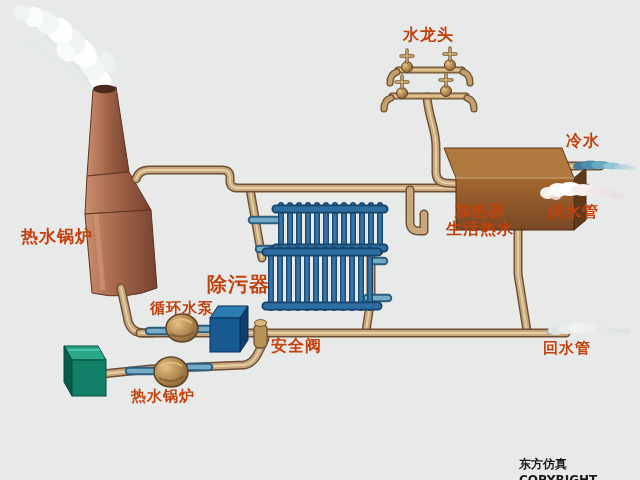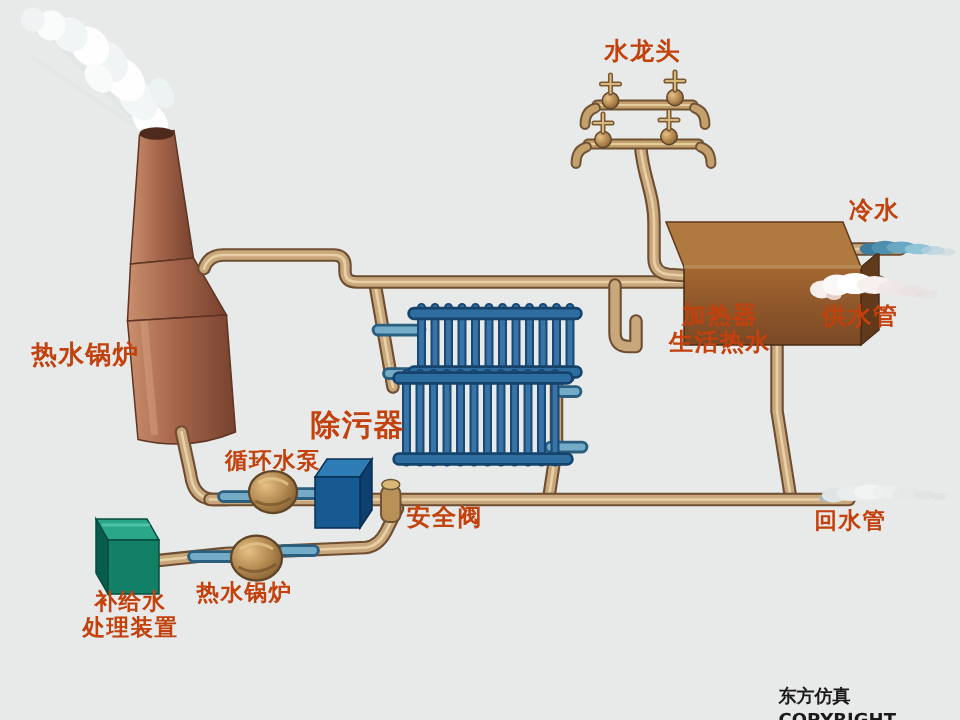--- a/index.html
+++ b/index.html
@@ -264,22 +264,18 @@
 <div class="lbl" style="left:403px;top:26px;font-size:16px;">水龙头</div>
 <div class="lbl" style="left:566px;top:132px;font-size:16px;">冷水</div>
 <div class="lbl" style="left:548px;top:203px;font-size:16px;">供水管</div>
 <div class="lbl center" style="left:438px;top:202px;width:84px;font-size:16px;">
   <div>加热器</div>
   <div>生活热水</div>
 </div>
 <div class="lbl" style="left:207px;top:273px;font-size:20px;">除污器</div>
 <div class="lbl" style="left:150px;top:300px;font-size:15px;">循环水泵</div>
 <div class="lbl" style="left:271px;top:337px;font-size:16px;">安全阀</div>
-<div class="lbl center" style="left:40px;top:394px;width:94px;font-size:15px;">
-  <div>补给水</div>
-  <div>处理装置</div>
-</div>
 <div class="lbl" style="left:131px;top:388px;font-size:15px;">热水锅炉</div>
 <div class="lbl" style="left:543px;top:340px;font-size:15px;">回水管</div>
 
 <div class="copyright">东方仿真COPYRIGHT</div>
 
 </div>
 
 </body></html>

